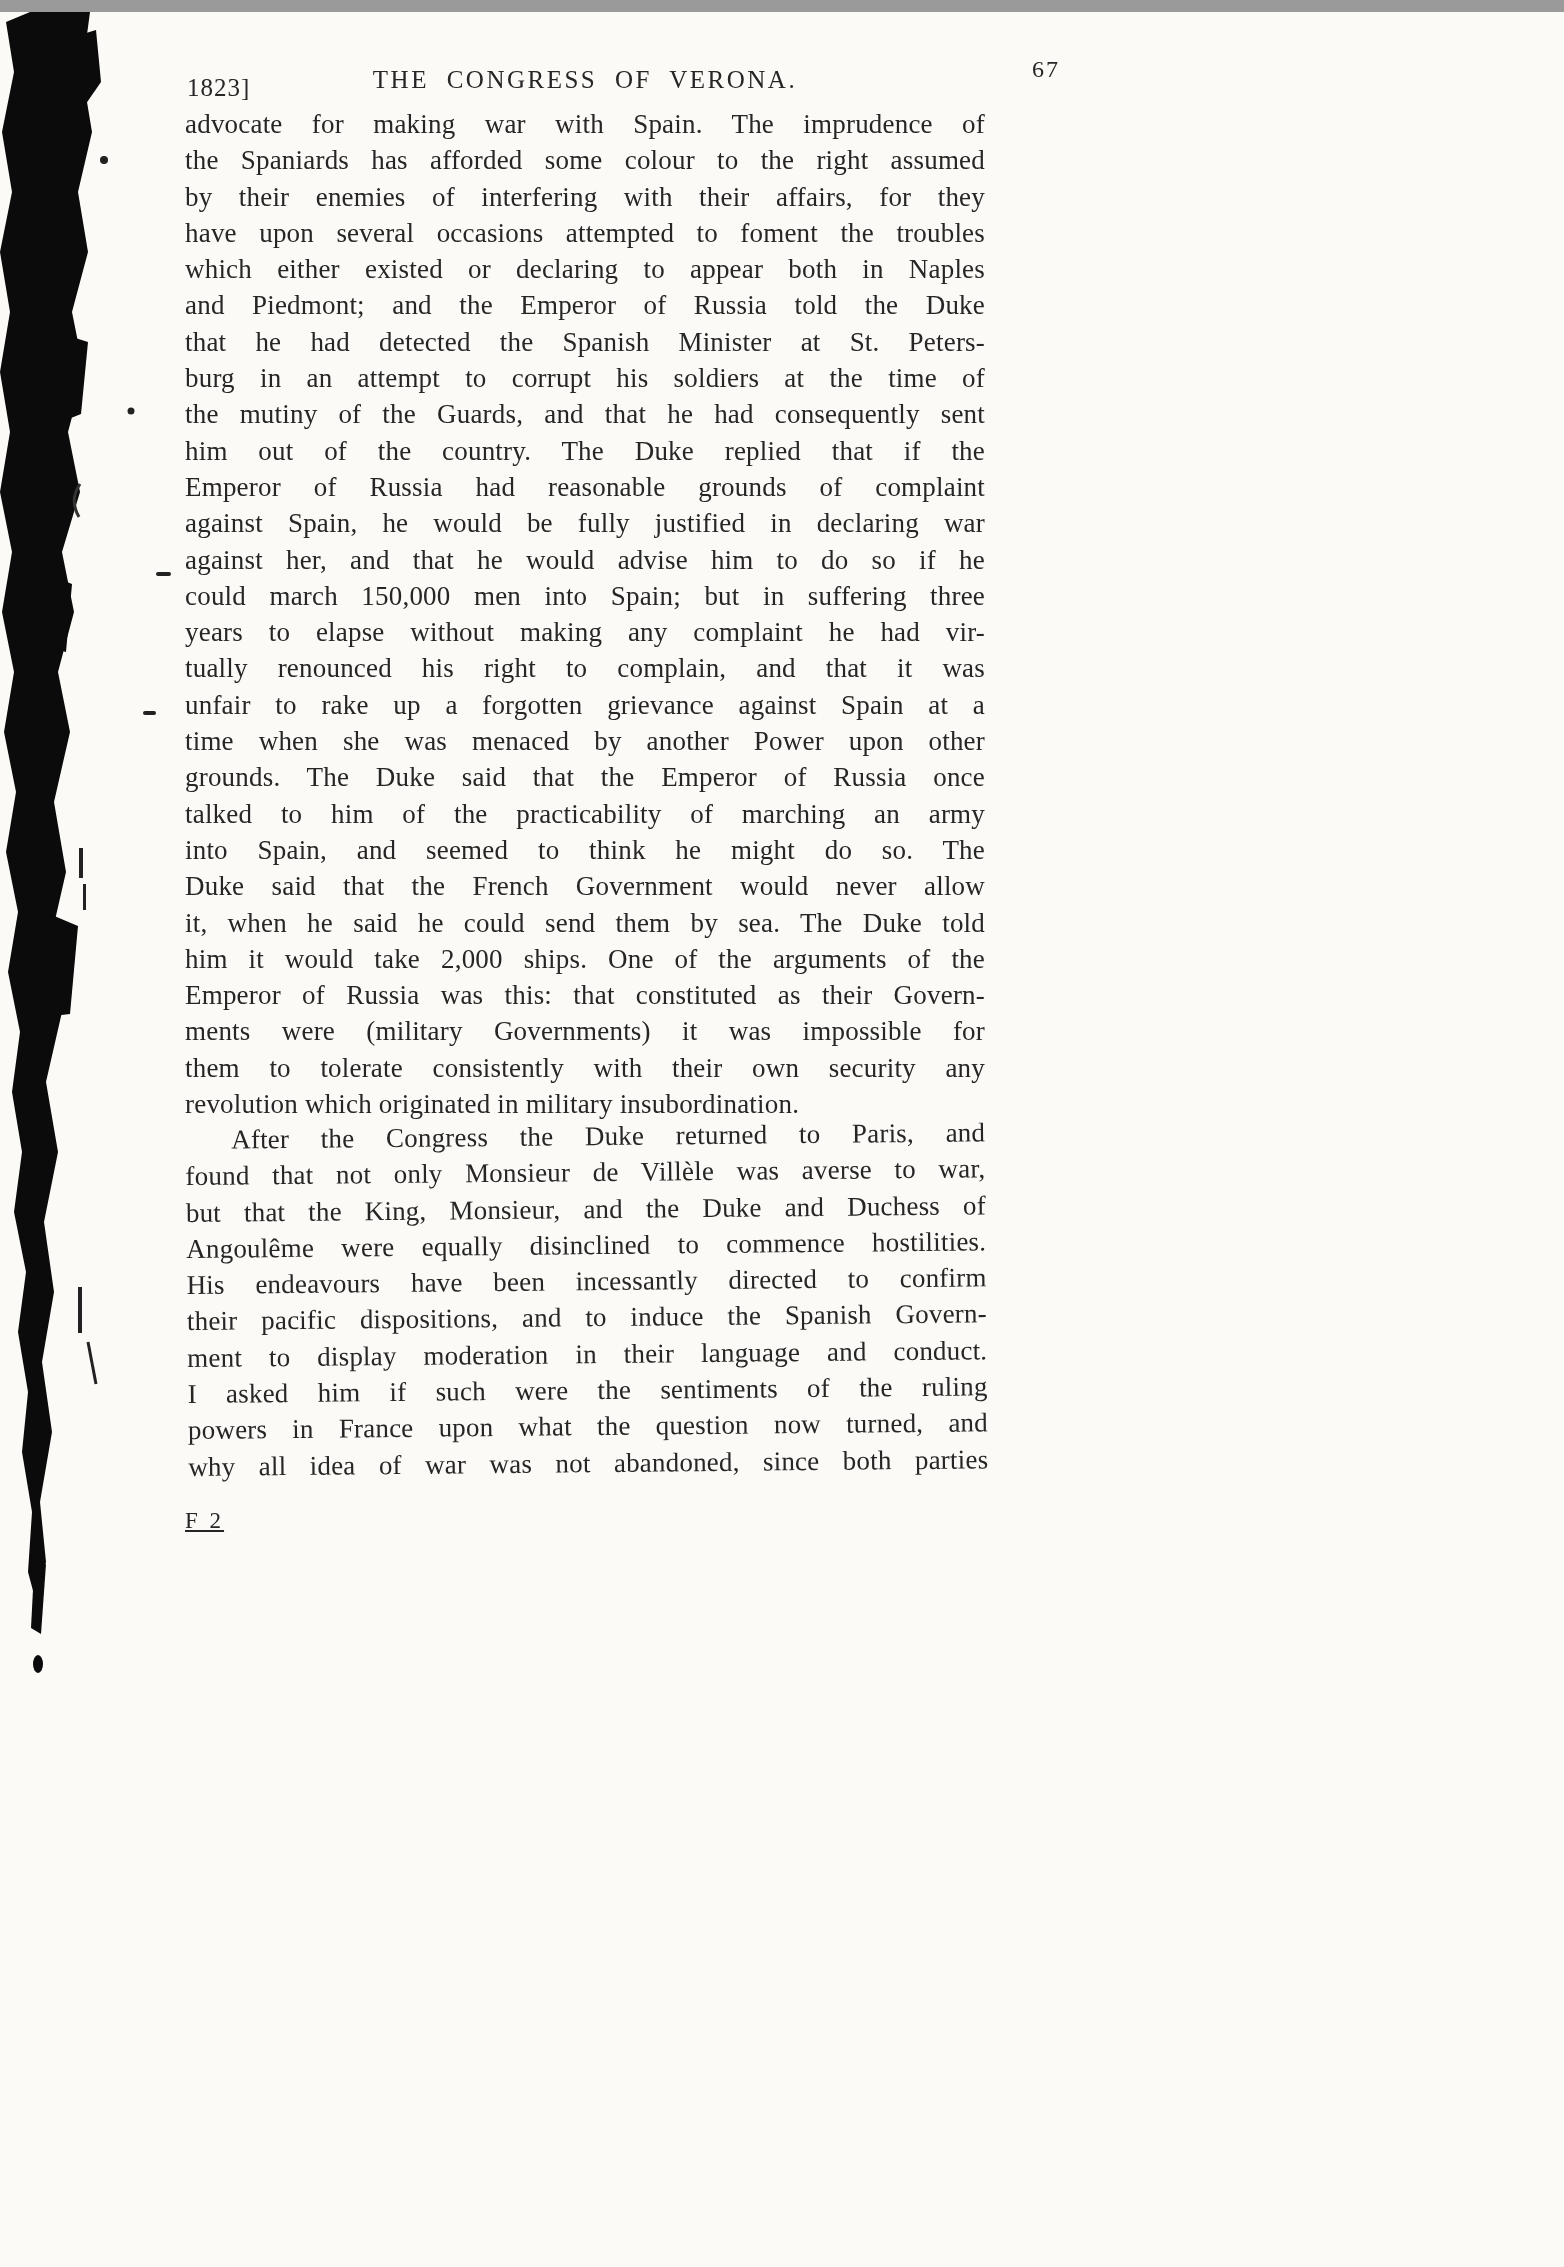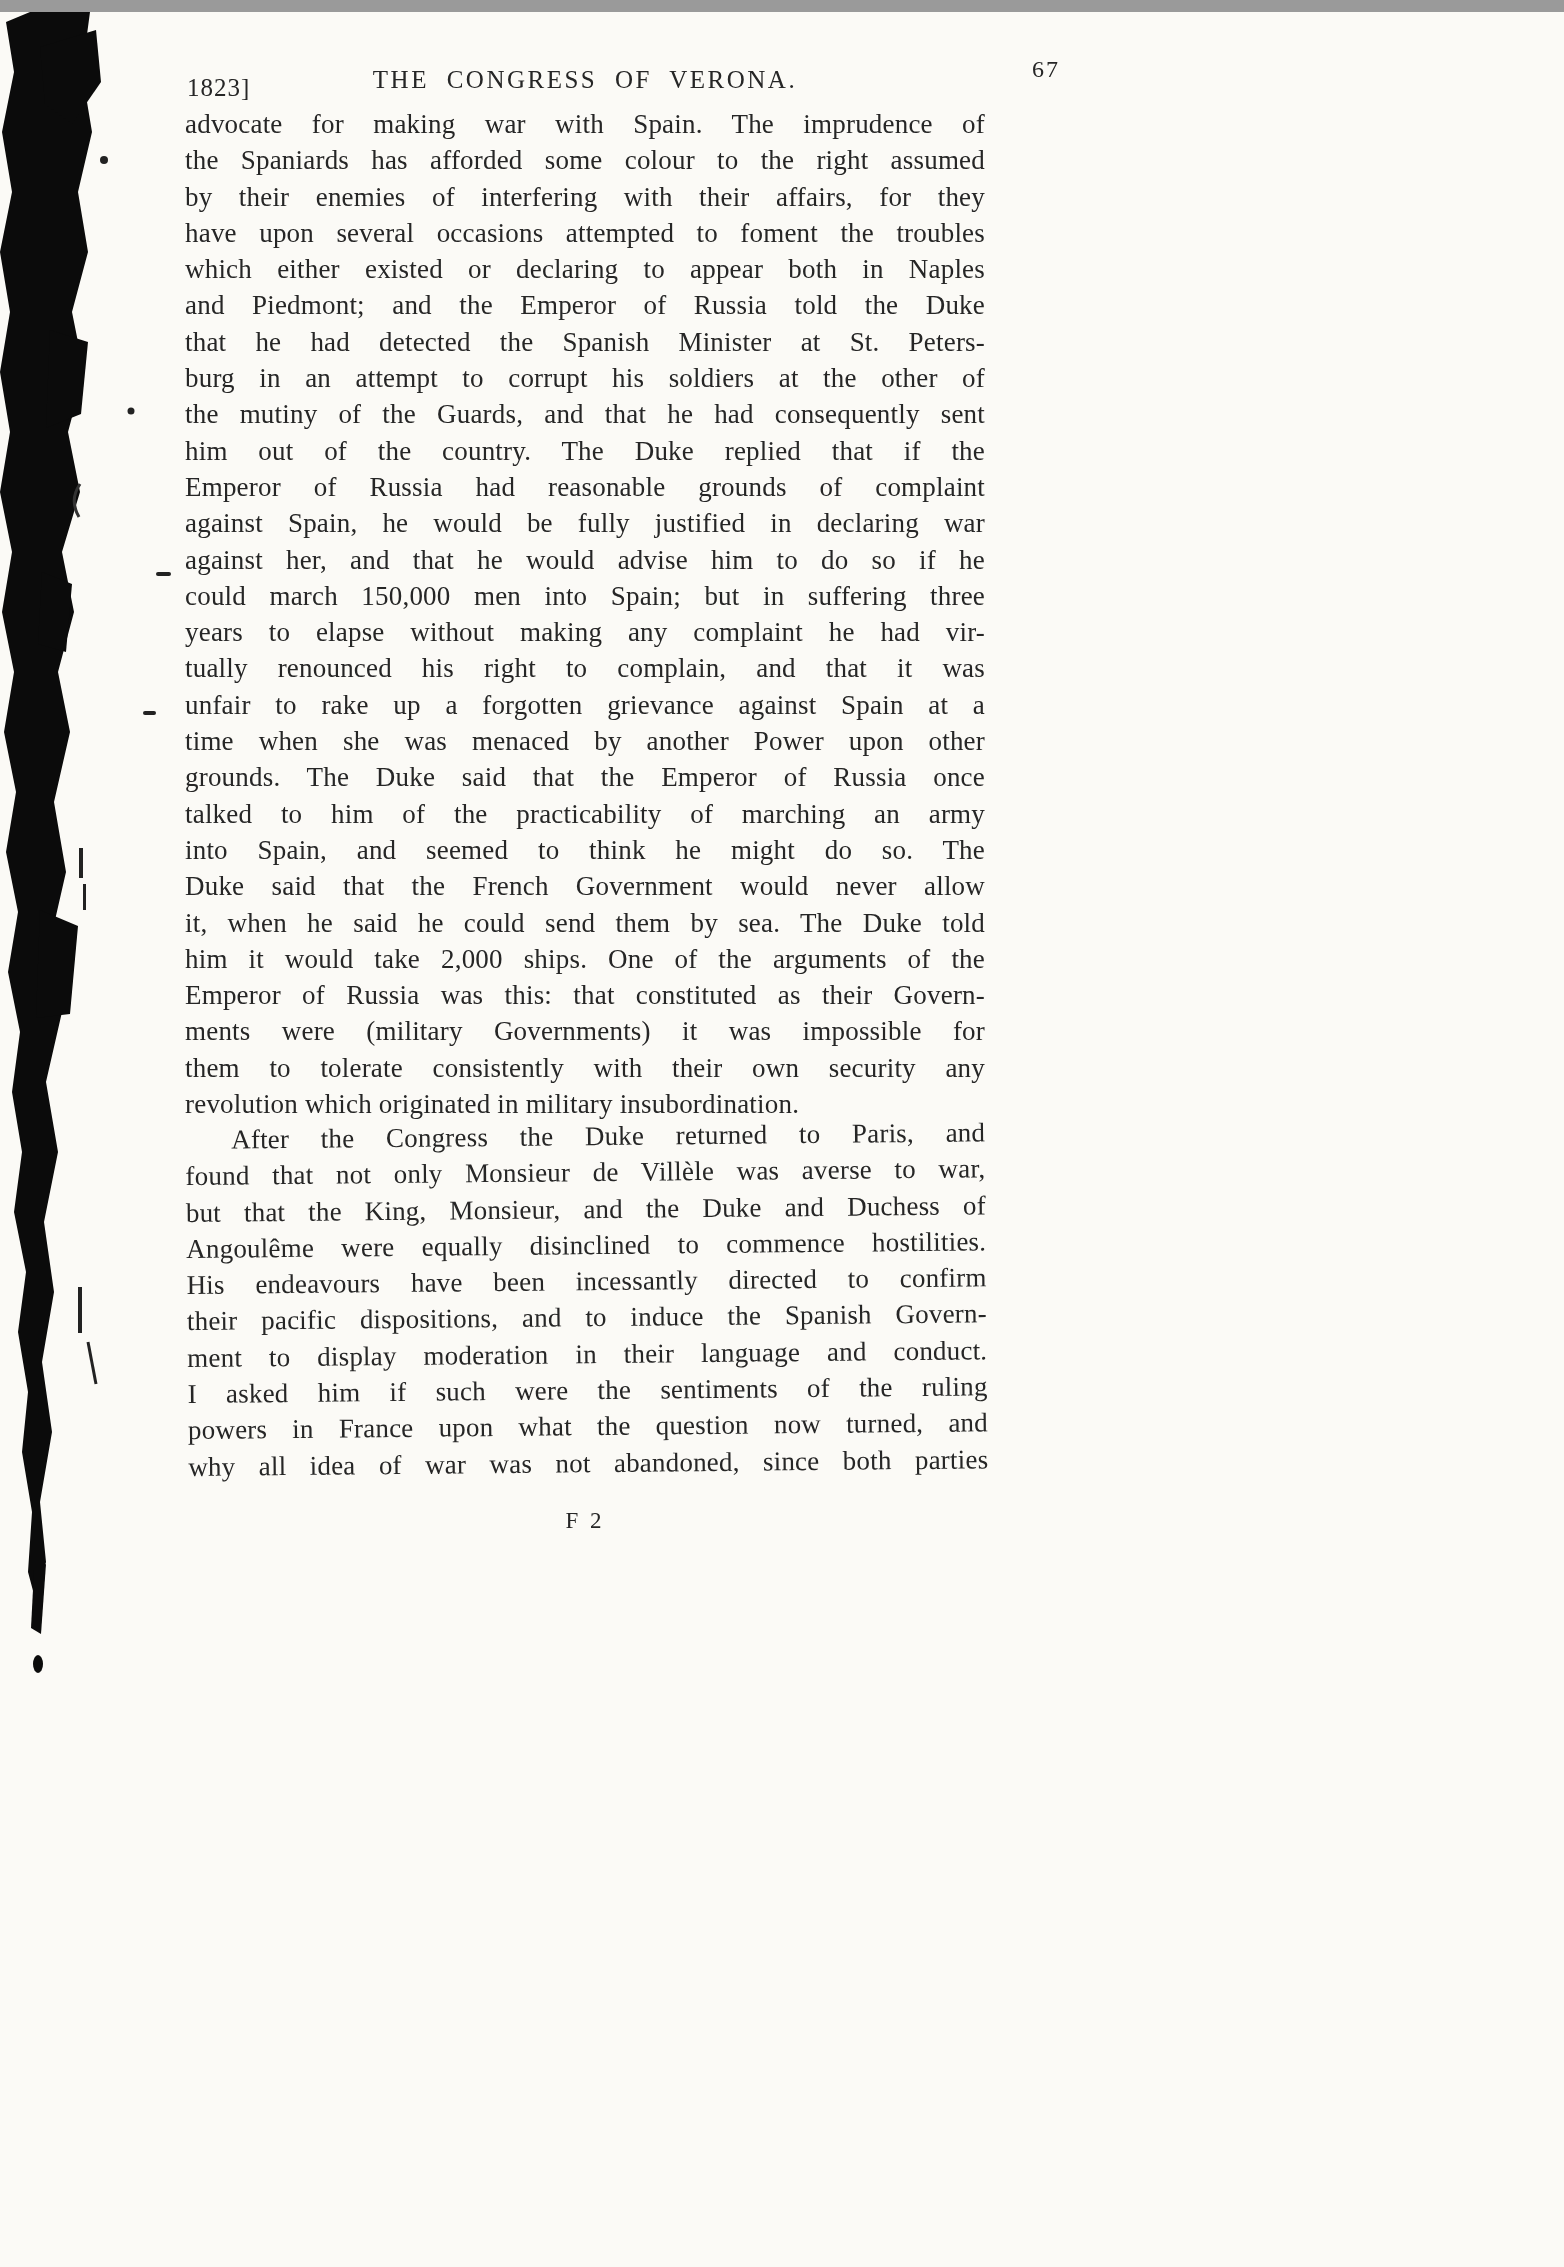--- a/index.html
+++ b/index.html
@@ -20,22 +20,22 @@
   .header-center{position:absolute;left:185px;top:54px;width:800px;text-align:center;
     font-size:25px;letter-spacing:2.5px;word-spacing:9px;}
   .header-right{position:absolute;left:1032px;top:44px;font-size:24px;letter-spacing:2px;}
   .body-text{position:absolute;left:185px;top:94px;width:800px;
     font-size:27px;line-height:36.3px;letter-spacing:0.2px;}
   .line{text-align:justify;text-align-last:justify;-moz-text-align-last:justify;}
   .line.no-stretch{text-align-last:left;-moz-text-align-last:left;}
   .para{margin:0;}
   .para.indent-first .line:first-child{padding-left:46px;box-sizing:border-box;}
   .para.tilt{transform:rotate(-0.55deg);transform-origin:0 0;}
-  .footer{position:absolute;left:185px;top:1496px;width:800px;text-align:center;
-    font-size:23px;letter-spacing:3px;}
+  .footer{position:absolute;left:185px;top:1496px;width:800px;
+    font-size:23px;letter-spacing:3px;text-decoration:underline;}
 </style>
 </head>
 <body>
 
 <div class="page">
 
   <svg class="smudge-layer" viewBox="0 0 200 2267" xmlns="http://www.w3.org/2000/svg">
     <path class="smudge" d="M30,0 L90,0 L82,60 L92,120 L78,180 L88,240 L72,300 L84,360 L68,420
       L80,480 L62,540 L74,600 L58,660 L70,720 L54,790 L66,860 L50,930 L62,1000 L46,1070
       L58,1140 L44,1210 L54,1280 L42,1350 L52,1420 L40,1490 L46,1550 L36,1590
@@ -65,21 +65,21 @@
 
   <div class="body-text">
     <div class="para">
         <div class="line">advocate for making war with Spain.  The imprudence of</div>
         <div class="line">the Spaniards has afforded some colour to the right assumed</div>
         <div class="line">by their enemies of interfering with their affairs, for they</div>
         <div class="line">have upon several occasions attempted to foment the troubles</div>
         <div class="line">which either existed or declaring to appear both in Naples</div>
         <div class="line">and Piedmont; and the Emperor of Russia told the Duke</div>
         <div class="line">that he had detected the Spanish Minister at St. Peters-</div>
-        <div class="line">burg in an attempt to corrupt his soldiers at the other of</div>
+        <div class="line">burg in an attempt to corrupt his soldiers at the time of</div>
         <div class="line">the mutiny of the Guards, and that he had consequently sent</div>
         <div class="line">him out of the country.  The Duke replied that if the</div>
         <div class="line">Emperor of Russia had reasonable grounds of complaint</div>
         <div class="line">against Spain, he would be fully justified in declaring war</div>
         <div class="line">against her, and that he would advise him to do so if he</div>
         <div class="line">could march 150,000 men into Spain; but in suffering three</div>
         <div class="line">years to elapse without making any complaint he had vir-</div>
         <div class="line">tually renounced his right to complain, and that it was</div>
         <div class="line">unfair to rake up a forgotten grievance against Spain at a</div>
         <div class="line">time when she was menaced by another Power upon other</div>

